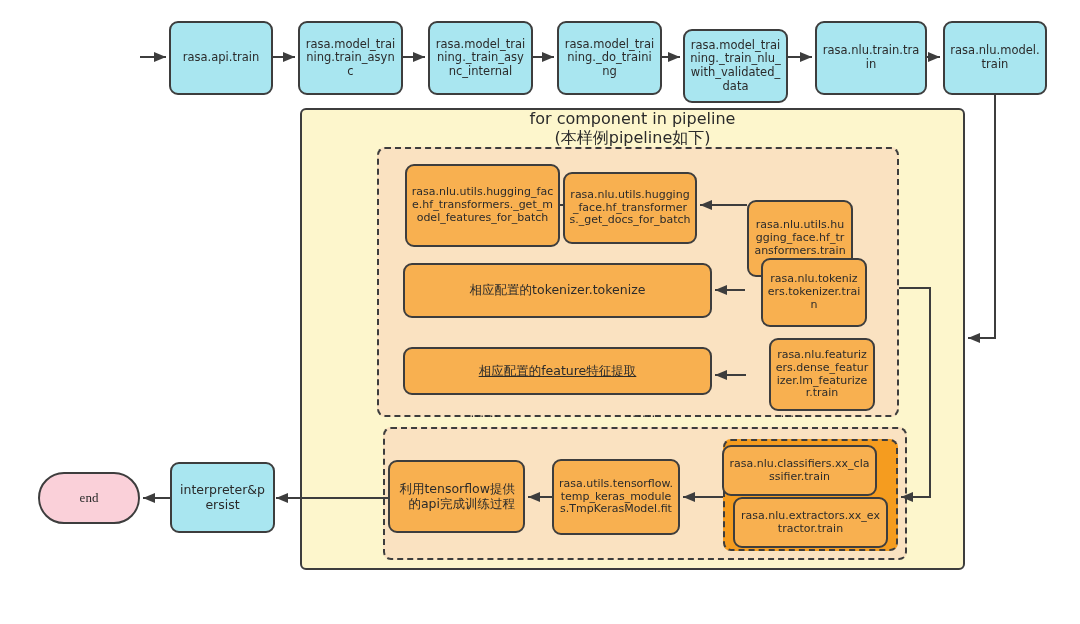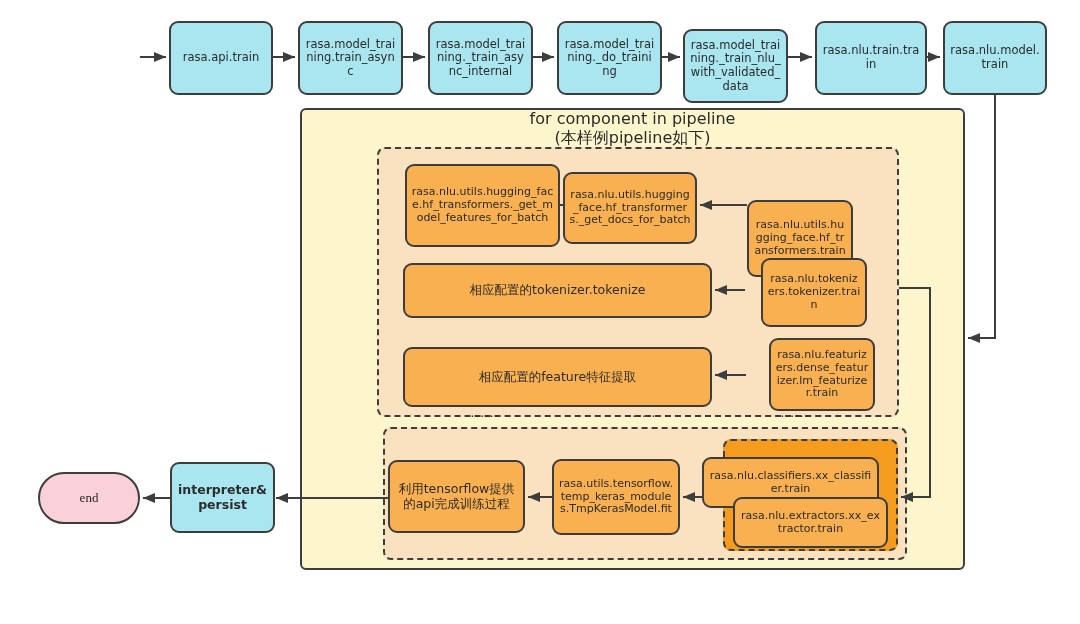--- a/index.html
+++ b/index.html
@@ -11,21 +11,21 @@
   .loop-container{background:var(--loop-fill);border:2px solid var(--border);border-radius:6px;}
   .phase-container{background:var(--phase-fill);border:2px dashed var(--border);border-radius:8px;}
   .group-container{background:var(--group-fill);border:2px dashed var(--border);border-radius:8px;}
   .node{
     position:absolute;box-sizing:border-box;border:2px solid var(--border);
     display:flex;align-items:center;justify-content:center;text-align:center;
     line-height:1.18;
   }
   .proc{background:var(--process-fill);border-radius:9px;font-size:11.5px;padding:2px 5px;word-break:break-all;}
   .step{background:var(--step-fill);border-radius:9px;font-size:11px;padding:2px 4px;word-break:break-all;}
-  .wide{font-size:12.5px;word-break:normal;padding:2px 8px;}
+  .wide{font-size:12.5px;word-break:normal;padding:2px 8px;text-align:right;}
   .pill{border-radius:26px;font-size:13px;}
   .start-pill{background:var(--start-fill);}
   .end-pill{background:var(--end-fill);font-family:Liberation Serif, serif;}
   .diagram-title{position:absolute;text-align:center;font-size:16px;line-height:1.18;}
   .dots{position:absolute;font-size:12px;letter-spacing:1px;text-align:center;}
   svg.wires{position:absolute;left:0;top:0;pointer-events:none;}
   svg.wires path{stroke:var(--border);stroke-width:2;fill:none;}
   .layer-containers{z-index:1;}
   .layer-wires{z-index:2;}
   .node,.diagram-title,.dots{z-index:3;}
@@ -76,27 +76,27 @@
   <div class="node proc" style="left:557px;top:21px;width:105px;height:74px;">rasa.model_training._do_training</div>
   <div class="node proc" style="left:683px;top:21px;width:105px;height:74px;margin-top:8px;">rasa.model_training._train_nlu_with_validated_data</div>
   <div class="node proc" style="left:815px;top:21px;width:112px;height:74px;">rasa.nlu.train.train</div>
   <div class="node proc" style="left:943px;top:21px;width:104px;height:74px;">rasa.nlu.model.train</div>
 
   <div class="node step" style="left:405px;top:164px;width:155px;height:83px;">rasa.nlu.utils.hugging_face.hf_transformers._get_model_features_for_batch</div>
   <div class="node step" style="left:563px;top:172px;width:134px;height:72px;">rasa.nlu.utils.hugging_face.hf_transformers._get_docs_for_batch</div>
   <div class="node step" style="left:747px;top:167px;width:106px;height:77px;margin-top:33px;">rasa.nlu.utils.hugging_face.hf_transformers.train</div>
   <div class="node step wide" style="left:403px;top:263px;width:309px;height:55px;">相应配置的tokenizer.tokenize</div>
   <div class="node step" style="left:745px;top:258px;width:106px;height:69px;margin-left:16px;">rasa.nlu.tokenizers.tokenizer.train</div>
-  <div class="node step wide" style="left:403px;top:347px;width:309px;height:60px;">相应配置的feature特征提取</div>
+  <div class="node step wide" style="left:403px;top:347px;width:309px;height:48px;text-decoration:underline;">相应配置的feature特征提取</div>
   <div class="node step" style="left:746px;top:338px;width:106px;height:73px;margin-left:23px;">rasa.nlu.featurizers.dense_featurizer.lm_featurizer.train</div>
   <div class="dots" style="left:455px;top:406px;width:60px;">......</div>
   <div class="dots" style="left:612px;top:406px;width:60px;">......</div>
   <div class="dots" style="left:765px;top:406px;width:60px;">......</div>
 
   <div class="node step wide" style="left:388px;top:460px;width:137px;height:73px;">利用tensorflow提供的api完成训练过程</div>
   <div class="node step" style="left:552px;top:459px;width:128px;height:76px;">rasa.utils.tensorflow.temp_keras_modules.TmpKerasModel.fit</div>
-  <div class="node step" style="left:702px;top:445px;width:177px;height:51px;margin-top:12px;">rasa.nlu.classifiers.xx_classifier.train</div>
+  <div class="node step" style="left:722px;top:445px;width:155px;height:51px;">rasa.nlu.classifiers.xx_classifier.train</div>
   <div class="node step" style="left:733px;top:497px;width:155px;height:51px;">rasa.nlu.extractors.xx_extractor.train</div>
 
-  <div class="node proc" style="left:170px;top:462px;width:105px;height:71px;font-size:12.5px;font-weight:bold;">interpreter&amp;persist</div>
+  <div class="node proc" style="left:170px;top:462px;width:105px;height:71px;font-size:12.5px;">interpreter&amp;persist</div>
   <div class="node pill end-pill" style="left:38px;top:472px;width:102px;height:52px;">end</div>
 
 </div>
 
 </body></html>

